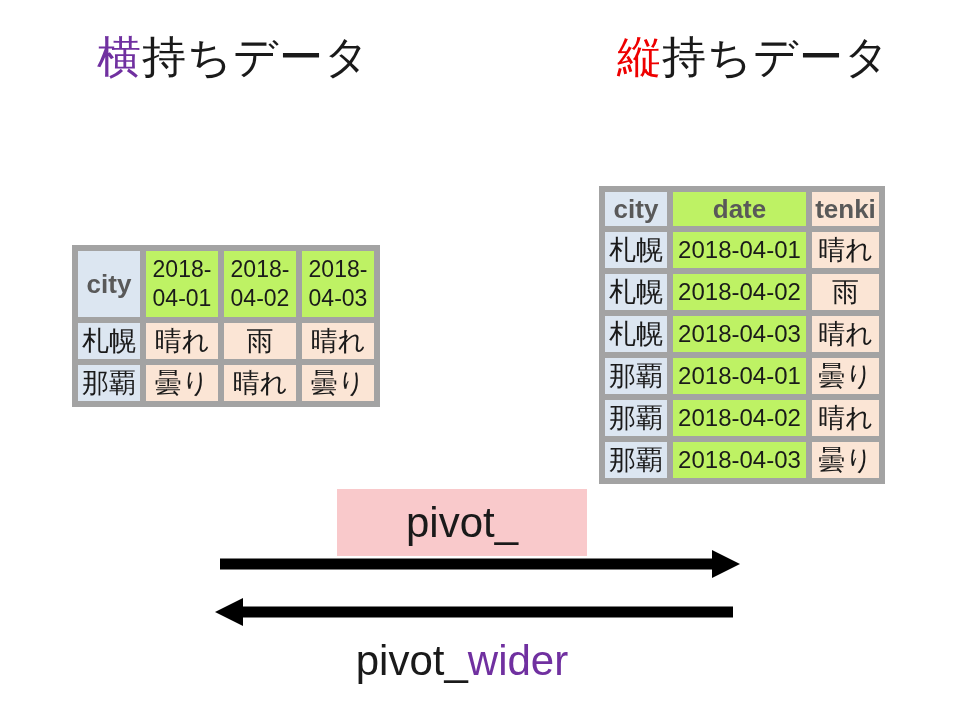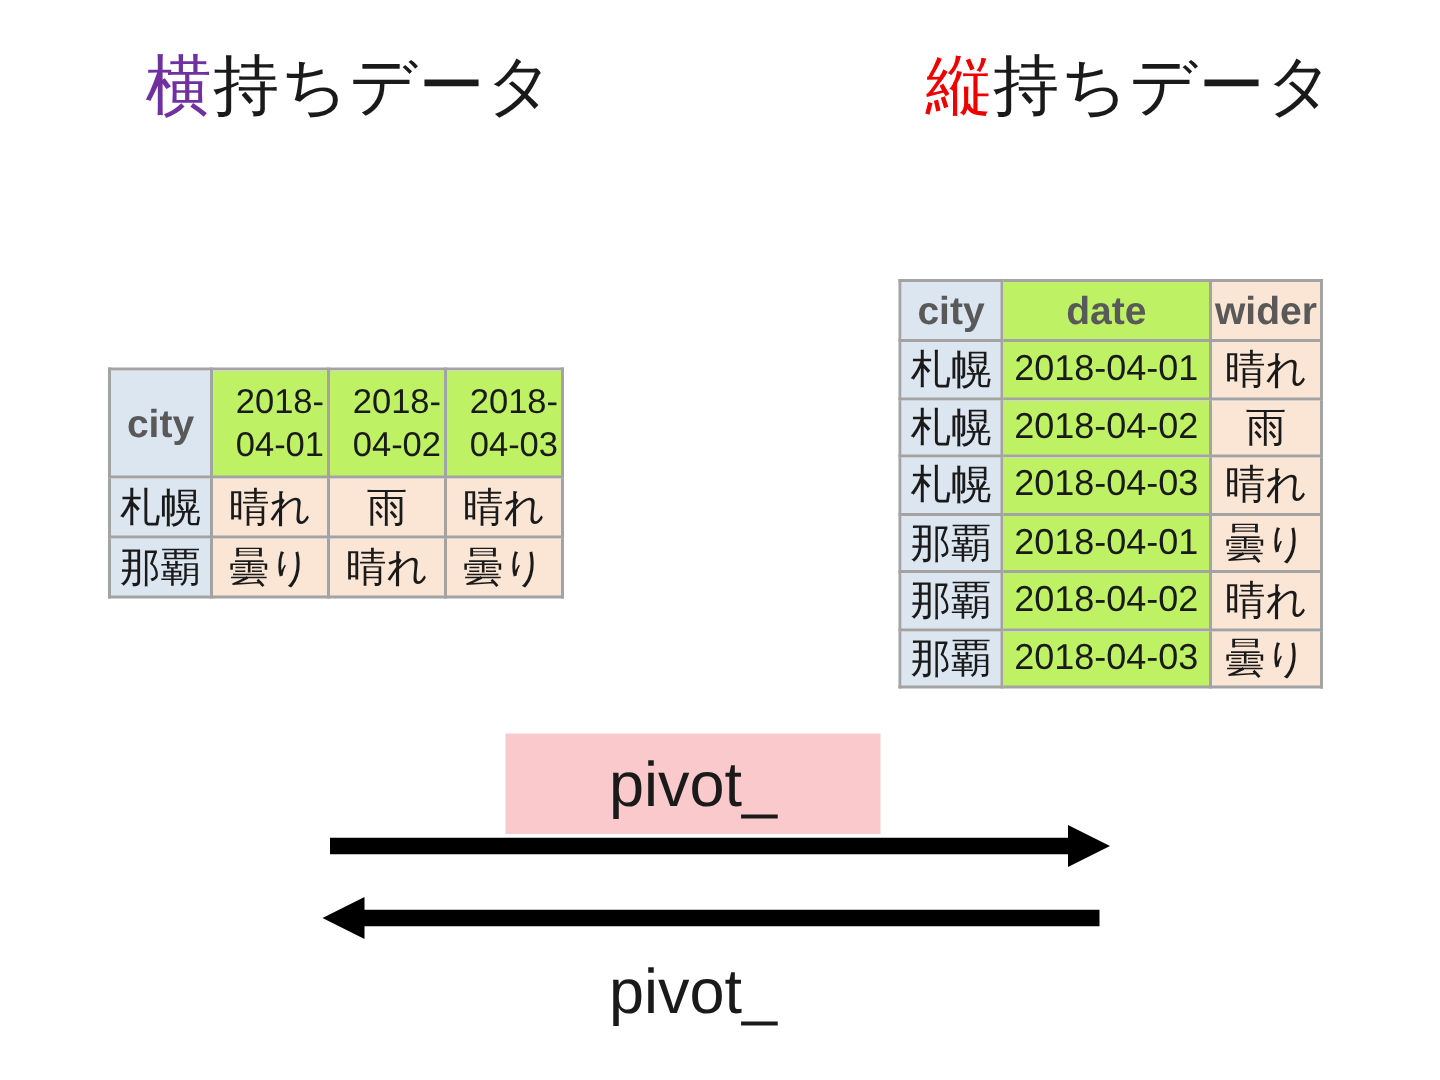--- a/index.html
+++ b/index.html
@@ -26,37 +26,37 @@
   .accent-purple { color: #7030A0; }
   .accent-red    { color: #EE0000; }
 
   
   table {
     border-collapse: collapse;
     position: absolute;
     table-layout: fixed;
   }
   td, th {
-    border: 2px solid #a3a3a3;
+    border: 6px solid #a3a3a3;
     text-align: center;
     vertical-align: middle;
     padding: 0 2px;
     overflow: hidden;
   }
   .hdr {
     font-weight: bold;
     color: #595959;
     font-size: 26px;
   }
   .cell-blue  { background: #DCE6F1; }
   .cell-green { background: #bef264; }
   .cell-peach { background: #FBE5D5; }
   .jp   { font-size: 27px; color: #1a1a1a; font-weight: 400; text-align: center; }
   .date { font-size: 23px; color: #1a1a1a; font-weight: 400; }
-  .date-wrap { white-space: pre-line; line-height: 1.25; text-align: right; }
+  .date-wrap { white-space: pre-line; line-height: 1.25; }
 
   
   .wide-table { left: 72px; top: 245px; }
   .wide-table col.c0 { width: 68px; }
   .wide-table col.c1, .wide-table col.c2, .wide-table col.c3 { width: 78px; }
   .wide-table tr.hrow  { height: 72px; }
   .wide-table tr.drow  { height: 40px; }
 
   
   .long-table { left: 599px; top: 186px; }
@@ -142,21 +142,21 @@
   <table class="long-table">
     <colgroup>
         <col class="c0">
         <col class="c1">
         <col class="c2">
       </colgroup>
     <tbody>
         <tr class="hrow">
       <th class="hdr cell-blue">city</th>
       <th class="hdr cell-green">date</th>
-      <th class="hdr cell-peach">wider</th>
+      <th class="hdr cell-peach">tenki</th>
     </tr>
     <tr class="drow">
       <td class="jp cell-blue">札幌</td>
       <td class="date cell-green">2018-04-01</td>
       <td class="jp cell-peach">晴れ</td>
     </tr>
     <tr class="drow">
       <td class="jp cell-blue">札幌</td>
       <td class="date cell-green">2018-04-02</td>
       <td class="jp cell-peach">雨</td>
@@ -193,15 +193,16 @@
     <polygon points="497,2 525,16 497,30" fill="#000000"></polygon>
   </svg>
 
   <svg class="arrow-svg arrow-left-svg" width="530" height="32" viewBox="0 0 530 32">
     <line x1="30" y1="16" x2="523" y2="16" stroke="#000000" stroke-width="11"></line>
     <polygon points="33,2 5,16 33,30" fill="#000000"></polygon>
   </svg>
 
   <div class="pivot-wider-label">
     <span>pivot_</span>
+      <span class="suffix-purple">wider</span>
   </div>
 
 </div>
 
 </body></html>

